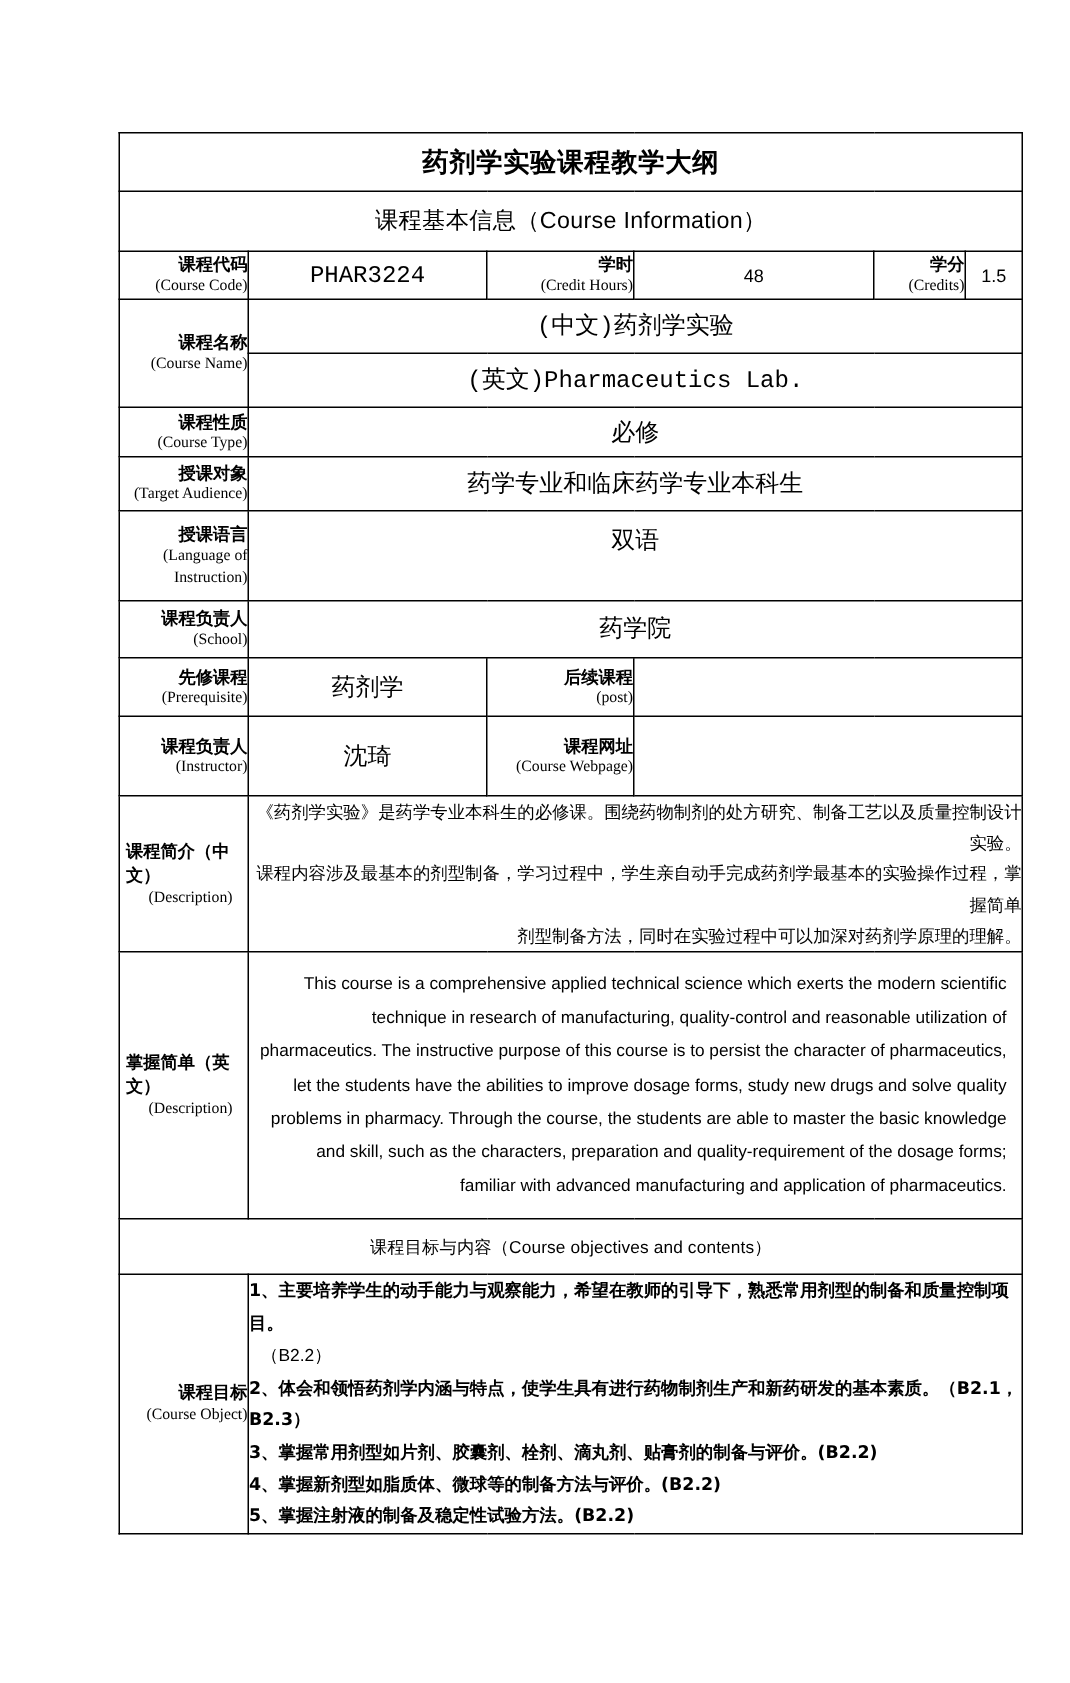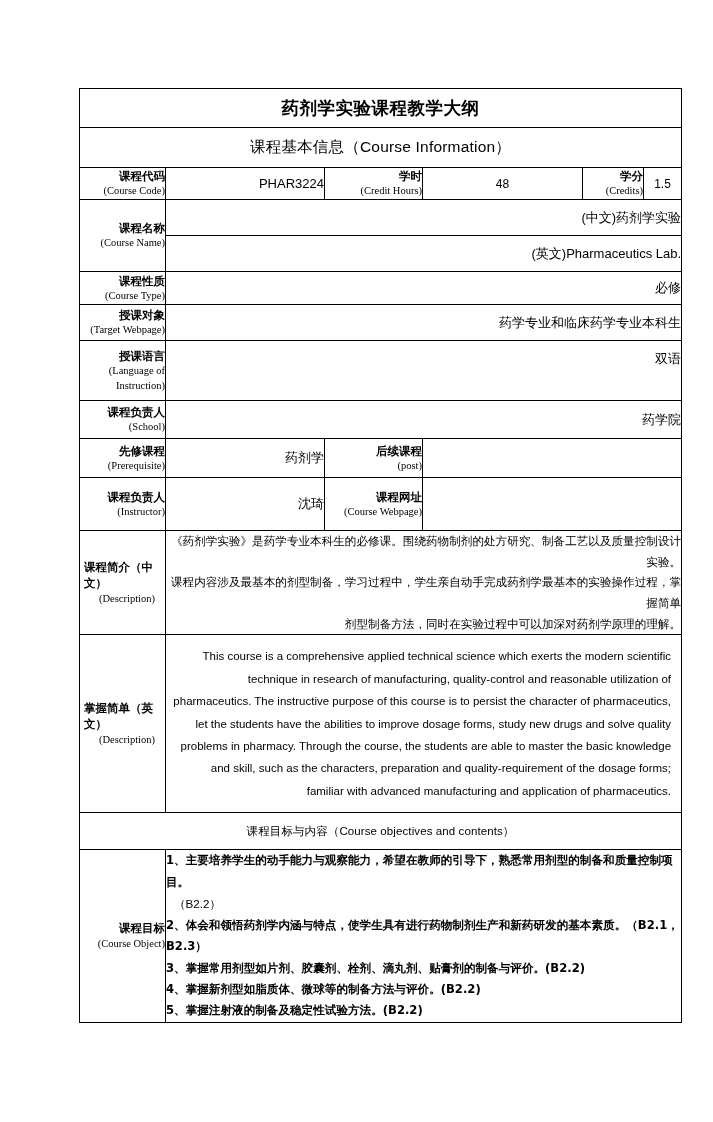--- a/index.html
+++ b/index.html
@@ -76,24 +76,24 @@
   .lbl.desc {
     text-align: left;
     padding-left: 4px;
   }
   .lbl.desc .en {
     text-align: right;
     padding-right: 10px;
   }
 
   .val {
-    text-align: right;
-    font-size: 13px;
+    text-align: center;
+    font-size: 16px;
     padding: 4px 3px 4px 5px;
-    font-family: Liberation Sans, sans-serif;
+    font-family: Liberation Mono, monospace;
   }
   .val.center {
     text-align: center;
     padding-left: 0;
     font-family: "Liberation Sans", sans-serif;
     font-size: 12px;
   }
   .val.empty {
     min-height: 12px;
   }
@@ -192,21 +192,21 @@
         <td class="lbl">
           <span class="cn">课程性质</span>
           <span class="en">(Course Type)</span>
         </td>
         <td class="val" colspan="5" style="height:32px">必修</td>
       </tr>
 
       <tr>
         <td class="lbl">
           <span class="cn">授课对象</span>
-          <span class="en">(Target Webpage)</span>
+          <span class="en">(Target Audience)</span>
         </td>
         <td class="val" colspan="5" style="height:35px">药学专业和临床药学专业本科生</td>
       </tr>
 
       <tr>
         <td class="lbl">
           <span class="cn">授课语言</span>
           <span class="en">(Language of Instruction)</span>
         </td>
         <td class="val" colspan="5" style="height:50px; vertical-align:top; padding-top:9px">双语</td>

